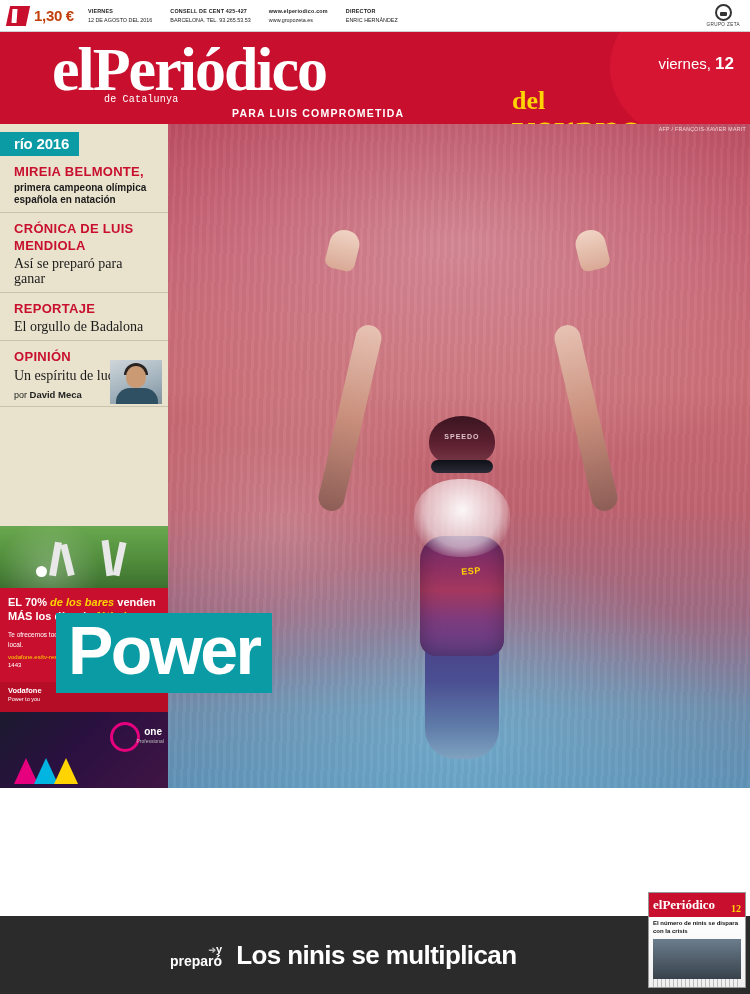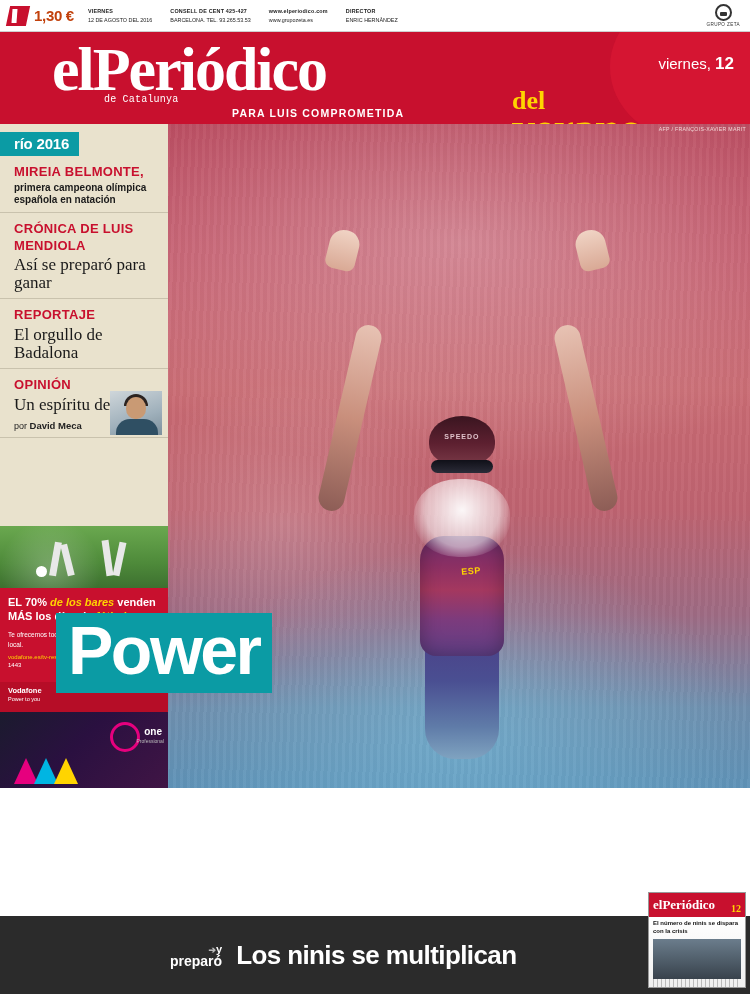--- a/index.html
+++ b/index.html
@@ -151,21 +151,21 @@
   .kicker {
     color: #c8102e;
     font-size: 13px;
     font-weight: bold;
     letter-spacing: .3px;
     line-height: 1.25;
     text-transform: uppercase;
   }
   .ltitle {
     font-family: "Liberation Serif", serif;
-    font-size: 17px;
+    font-size: 14px;
     line-height: 1.08;
     color: #1a1a1a;
     margin-top: 2px;
   }
   .ltitle.small {
     font-size: 10px; font-weight: bold;
     font-family: "Liberation Sans", sans-serif;
     line-height: 1.2;
   }
   .opinion-block { position: relative; }

